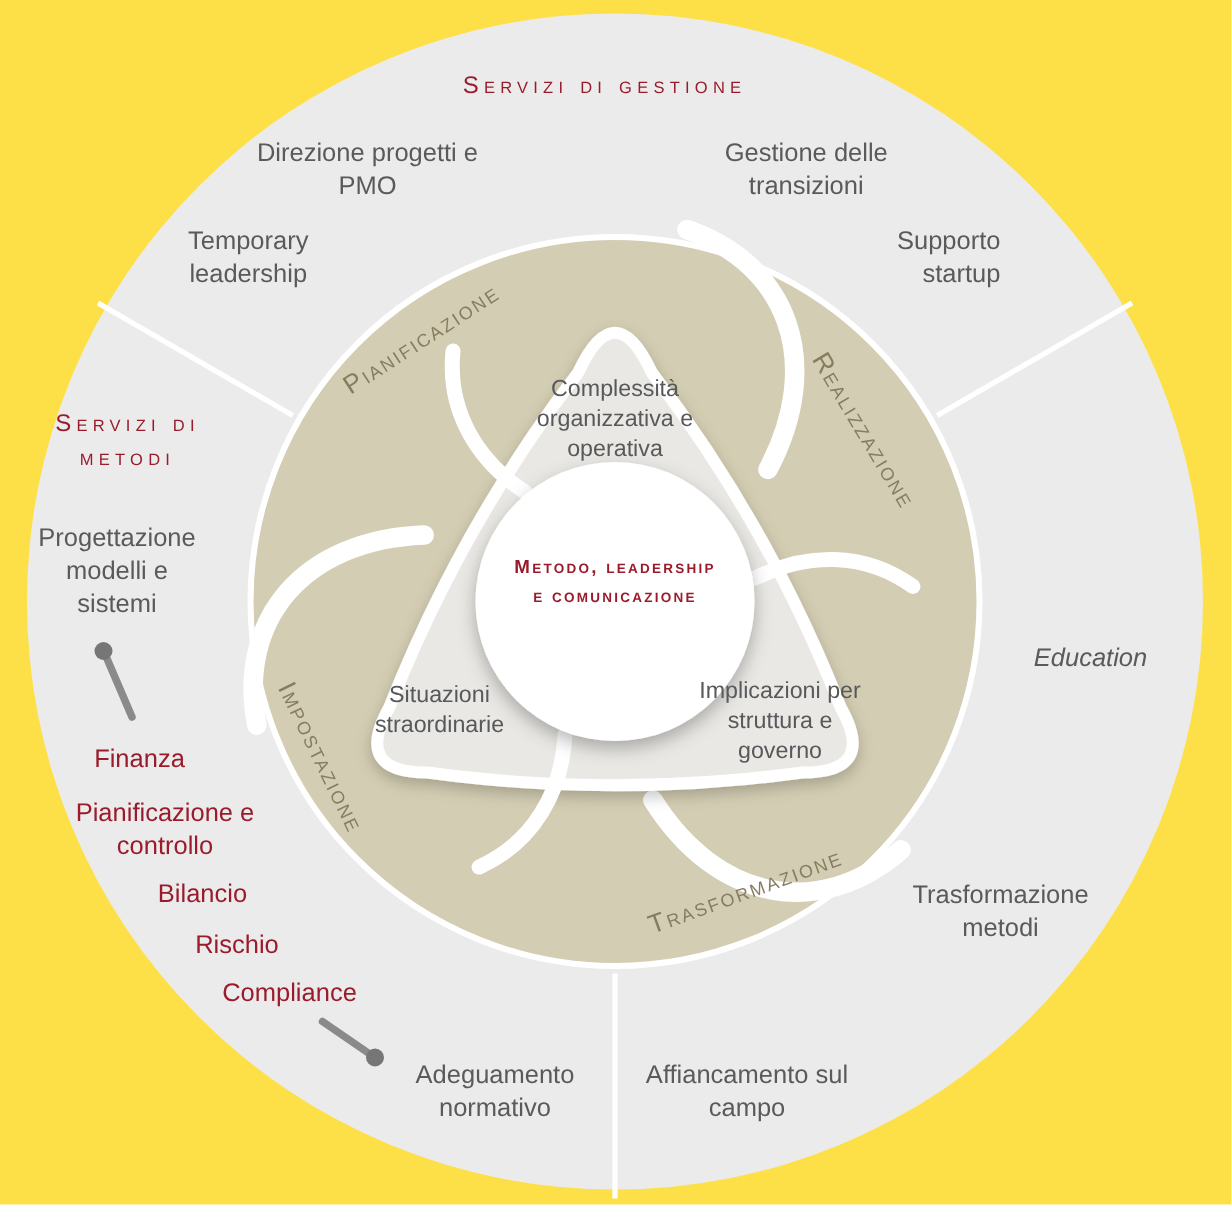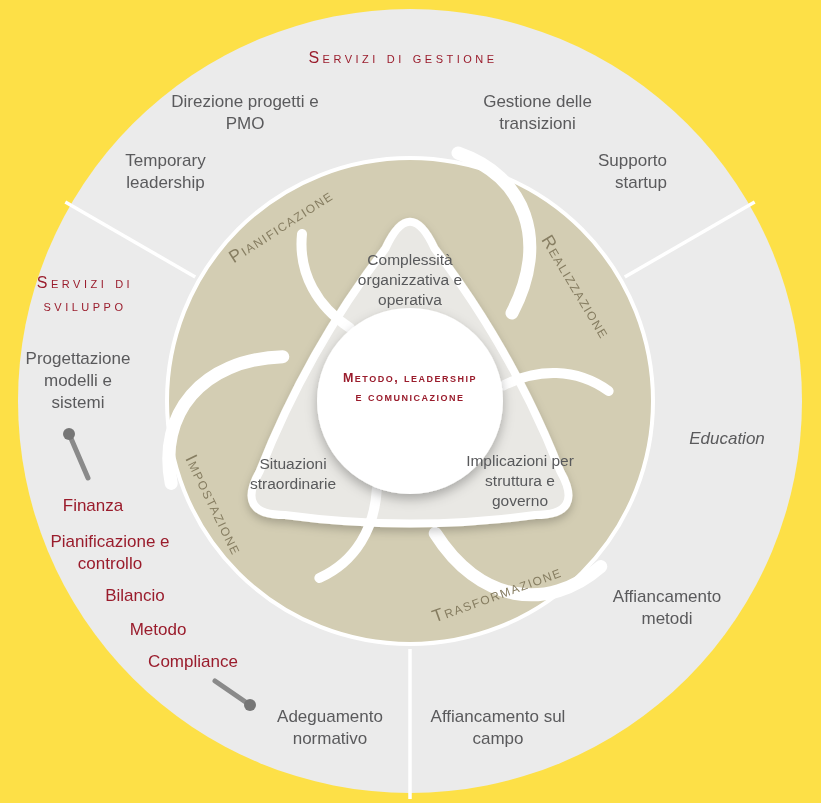--- a/index.html
+++ b/index.html
@@ -109,38 +109,38 @@
   <div class="lbl red-title" style="left:203px;top:46px;width:400px;">Servizi di gestione</div>
 
   <div class="lbl" style="left:170px;top:91px;width:150px;">Direzione progetti e PMO</div>
 
   <div class="lbl" style="left:460px;top:91px;width:155px;">Gestione delle transizioni</div>
 
   <div class="lbl" style="left:103px;top:150px;width:125px;">Temporary leadership</div>
 
   <div class="lbl" style="left:557px;top:150px;width:110px;text-align:right;">Supporto startup</div>
 
-  <div class="lbl red-title" style="left:25px;top:271px;width:120px;">Servizi di sviluppo</div>
+  <div class="lbl red-title" style="left:25px;top:271px;width:120px;">Servizi di metodi</div>
 
 
   <div class="lbl italic" style="left:667px;top:428px;width:120px;">Education</div>
 
   <div class="lbl" style="left:18px;top:348px;width:120px;">Progettazione modelli e sistemi</div>
 
   <div class="lbl red-item" style="left:33px;top:495px;width:120px;">Finanza</div>
 
   <div class="lbl red-item" style="left:43px;top:531px;width:134px;">Pianificazione e controllo</div>
 
   <div class="lbl red-item" style="left:75px;top:585px;width:120px;">Bilancio</div>
 
-  <div class="lbl red-item" style="left:98px;top:619px;width:120px;">Metodo</div>
+  <div class="lbl red-item" style="left:98px;top:619px;width:120px;">Rischio</div>
 
   <div class="lbl red-item" style="left:133px;top:651px;width:120px;">Compliance</div>
 
-  <div class="lbl" style="left:600px;top:586px;width:134px;">Affiancamento metodi</div>
+  <div class="lbl" style="left:600px;top:586px;width:134px;">Trasformazione metodi</div>
 
   <div class="lbl" style="left:258px;top:706px;width:144px;">Adeguamento normativo</div>
 
   <div class="lbl" style="left:426px;top:706px;width:144px;">Affiancamento sul campo</div>
 
   <div class="lbl ring-lbl" style="left:281px;top:226px;transform:translate(-50%,-50%) rotate(-33deg);">Pianificazione</div>
 
   <div class="lbl ring-lbl" style="left:576px;top:287px;transform:translate(-50%,-50%) rotate(59deg);">Realizzazione</div>
 
   <div class="lbl ring-lbl" style="left:497px;top:594px;transform:translate(-50%,-50%) rotate(-20deg);">Trasformazione</div>

